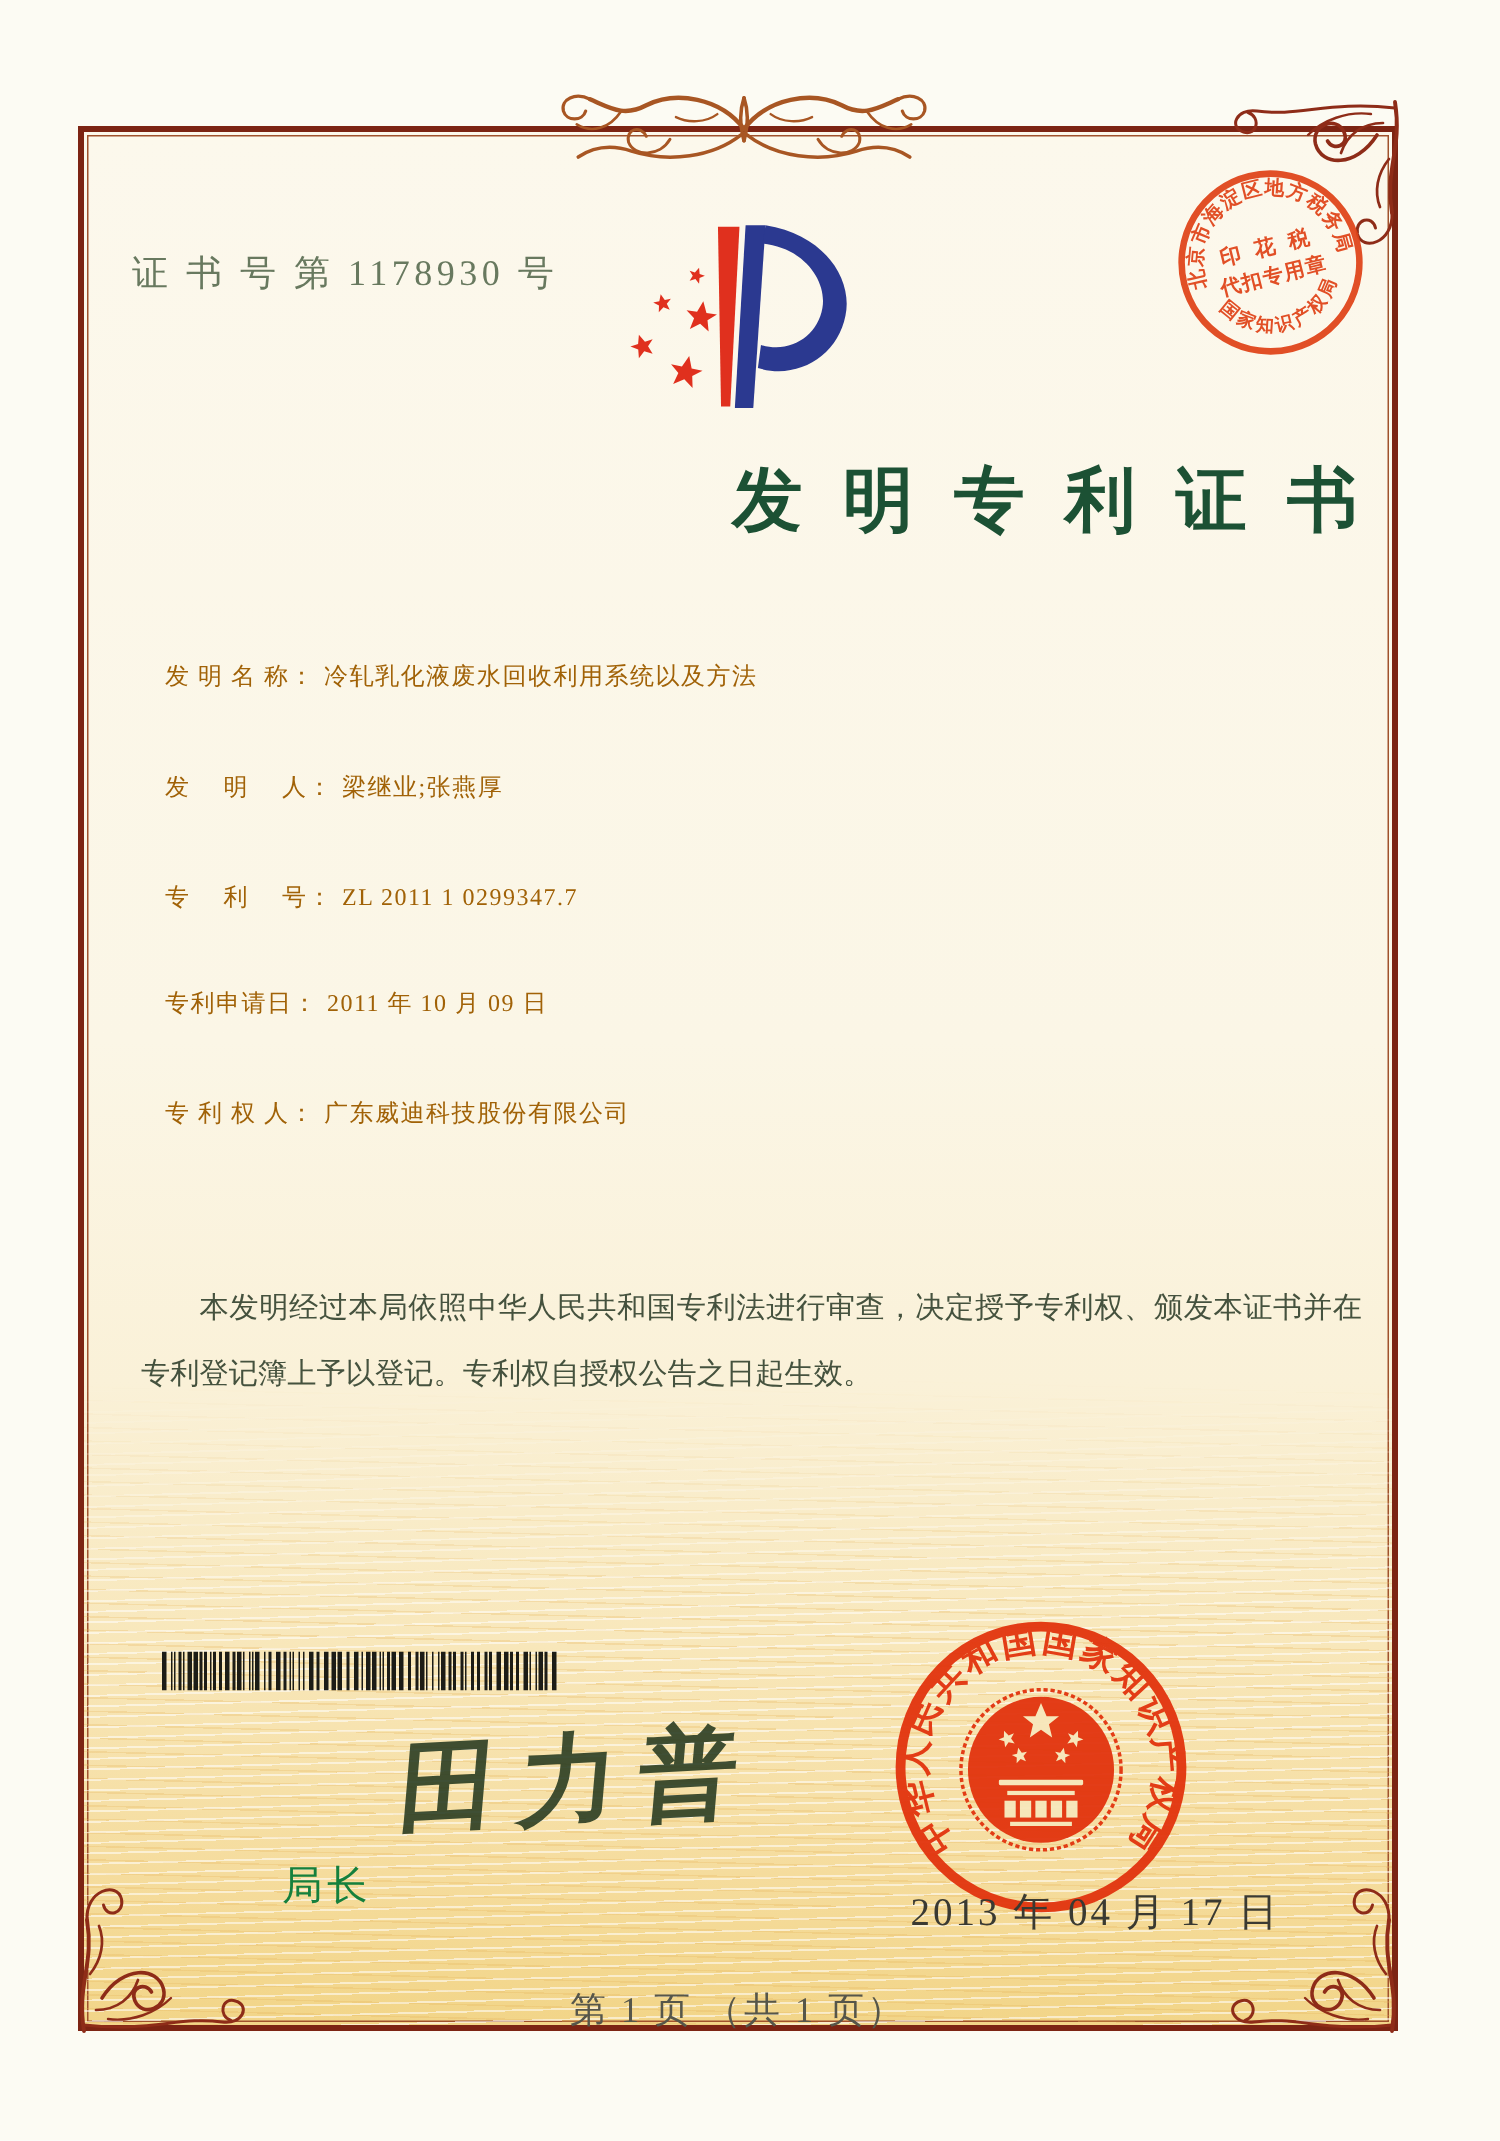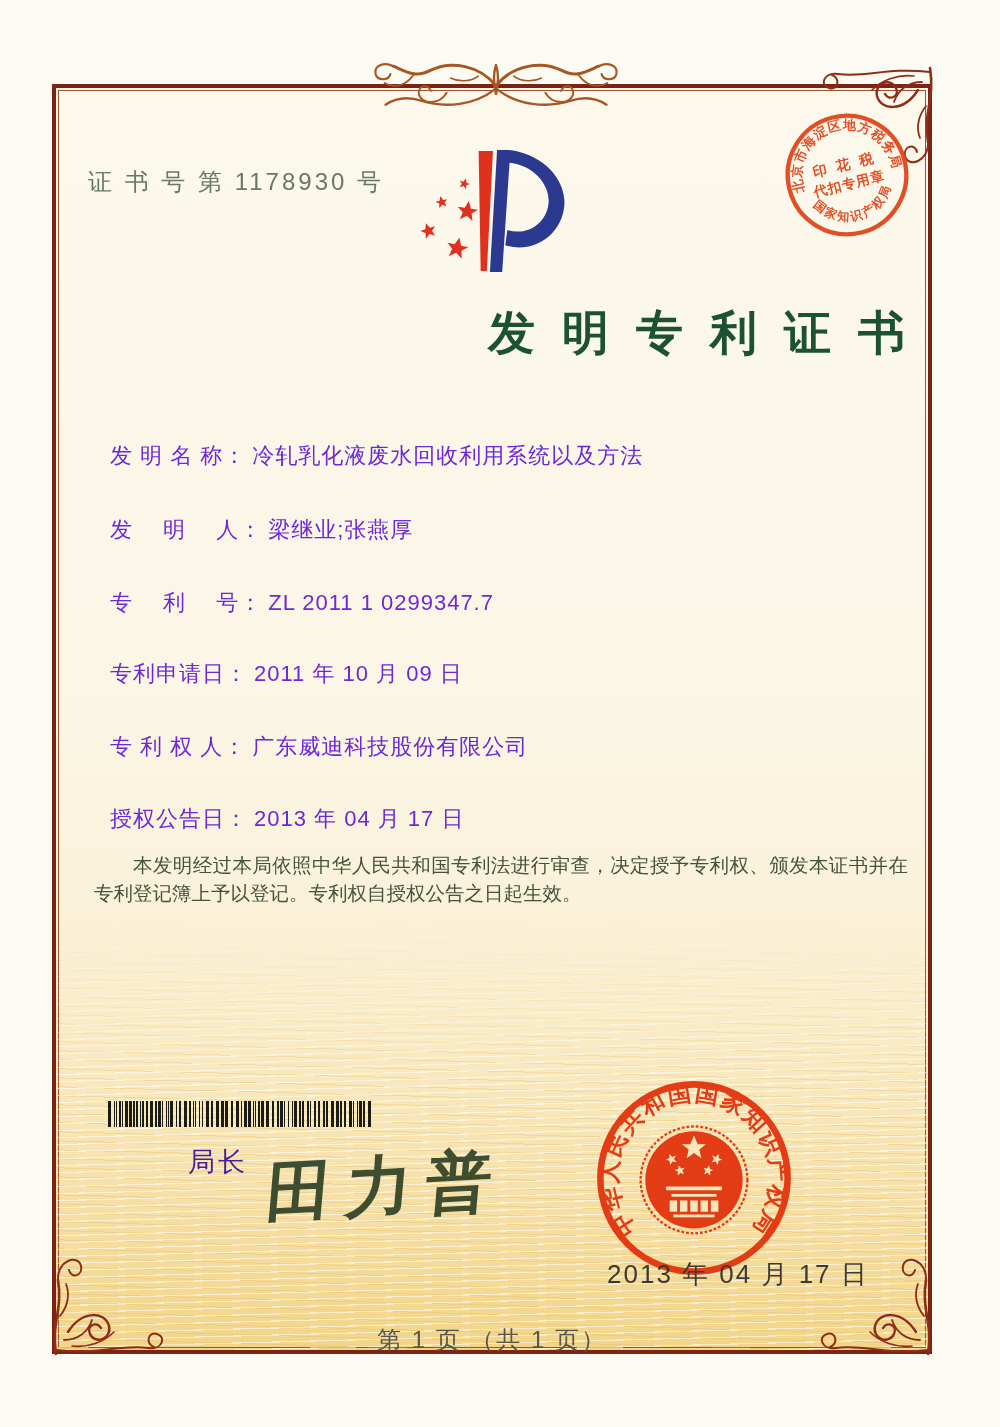--- a/index.html
+++ b/index.html
@@ -1,37 +1,37 @@
 <!DOCTYPE html>
 <html><head>
 <meta charset="utf-8">
 <style>
   html,body{margin:0;padding:0;background:#fdfdf9;}
   .page{position:relative;width:1000px;height:1427px;background:#fcfbf3;overflow:hidden;
-        font-family:Liberation Sans, sans-serif;}
+        font-family:Liberation Serif, serif;}
   
   .frame{position:absolute;left:52px;top:84px;width:880px;height:1270px;
          border:4px solid #7c2413;box-sizing:border-box;
          background:linear-gradient(180deg,#fcf8ec 0%,#fbf6e6 48%,#faf1d8 66%,#f8e7ba 80%,#f5dc9d 92%,#f2d588 100%);}
   .frame-inner{position:absolute;inset:2px;border:1px solid #a0522d;}
   .waves{position:absolute;left:0;right:0;bottom:0;height:430px;
          background:
            repeating-linear-gradient(178.5deg, rgba(255,255,255,.55) 0 1.2px, rgba(255,255,255,0) 1.2px 7px),
            repeating-linear-gradient(181.5deg, rgba(230,180,90,.28) 0 1px, rgba(255,255,255,0) 1px 9px);
          -webkit-mask-image:linear-gradient(180deg,transparent 0,#000 38%);
          mask-image:linear-gradient(180deg,transparent 0,#000 38%);}
   .cert-no{position:absolute;left:88px;top:166px;font-size:24px;color:#68795f;letter-spacing:3px;}
   .title{position:absolute;left:52px;width:880px;top:302px;text-align:right;
          font-size:47px;font-weight:bold;color:#1c5134;letter-spacing:27px;text-indent:27px;}
-  .field{position:absolute;left:110px;font-size:22px;color:#6d28d9;letter-spacing:1px;white-space:nowrap;}
+  .field{position:absolute;left:110px;font-size:16px;color:#a16207;letter-spacing:1px;white-space:nowrap;}
   .field .val{margin-left:6px;}
-  .body-text{position:absolute;left:94px;width:814px;top:851px;font-size:19.5px;line-height:28px;
+  .body-text{position:absolute;left:94px;width:814px;top:851px;font-size:19.5px;line-height:44px;
              color:#45523e;text-align:justify;}
   .body-text p{margin:0;text-indent:2em;}
-  .sig-title{position:absolute;left:188px;top:1144px;font-size:27px;color:#4c1d95;letter-spacing:3px;}
+  .sig-title{position:absolute;left:188px;top:1239px;font-size:27px;color:#15803d;letter-spacing:3px;}
   .sig-name{position:absolute;left:266px;top:1142px;font-size:66px;color:#26391f;font-weight:bold;
             transform:rotate(-3deg) skewX(-8deg);letter-spacing:14px;opacity:.88;}
   .seal-date{position:absolute;left:607px;top:1257px;font-size:26px;color:#3a3a32;letter-spacing:2px;}
   .footer{position:absolute;left:52px;width:880px;top:1324px;text-align:center;
           font-size:24px;color:#56564a;letter-spacing:2px;}
   .orn{position:absolute;}
   .svg-abs{position:absolute;}
   .stamp{transform:rotate(-14deg);opacity:.93;}
 </style>
 </head>
@@ -124,23 +124,20 @@
     <span class="lbl">发　 明　 人：</span><span class="val">梁继业;张燕厚</span>
   </div>
   <div class="field" style="top:588px">
     <span class="lbl">专　 利　 号：</span><span class="val">ZL 2011 1 0299347.7</span>
   </div>
   <div class="field" style="top:659px">
     <span class="lbl">专利申请日：</span><span class="val">2011 年 10 月 09 日</span>
   </div>
   <div class="field" style="top:732px">
     <span class="lbl">专 利 权 人：</span><span class="val">广东威迪科技股份有限公司</span>
-  </div>
-  <div class="field" style="top:804px">
-    <span class="lbl">授权公告日：</span><span class="val">2013 年 04 月 17 日</span>
   </div>
 
   <div class="body-text">
     <p>本发明经过本局依照中华人民共和国专利法进行审查，决定授予专利权、颁发本证书并在专利登记簿上予以登记。专利权自授权公告之日起生效。</p>
   </div>
 
   <svg class="svg-abs" style="left:108px;top:1101px" width="266" height="26" viewBox="0 0 266 26">
       <rect x="0" y="0" width="3" height="26" fill="#1c1c16"></rect>
       <rect x="6" y="0" width="1" height="26" fill="#1c1c16"></rect>
       <rect x="8" y="0" width="1" height="26" fill="#1c1c16"></rect>

